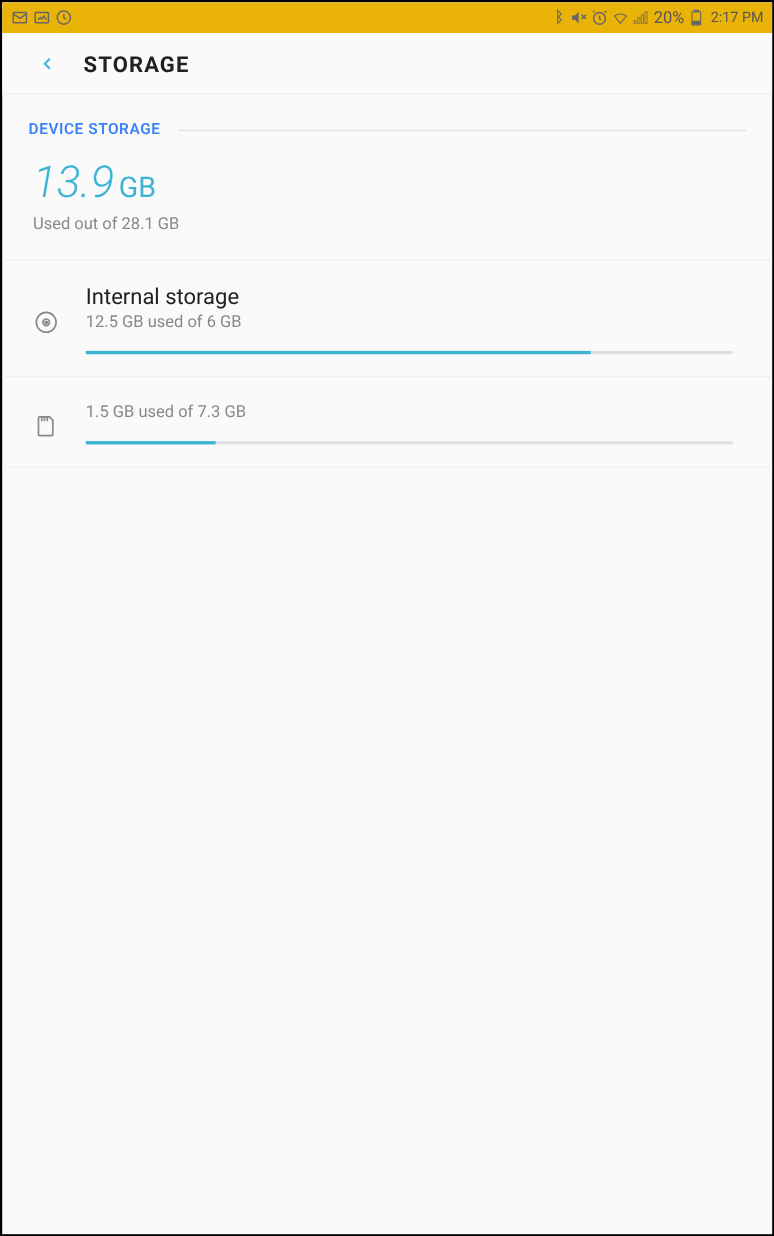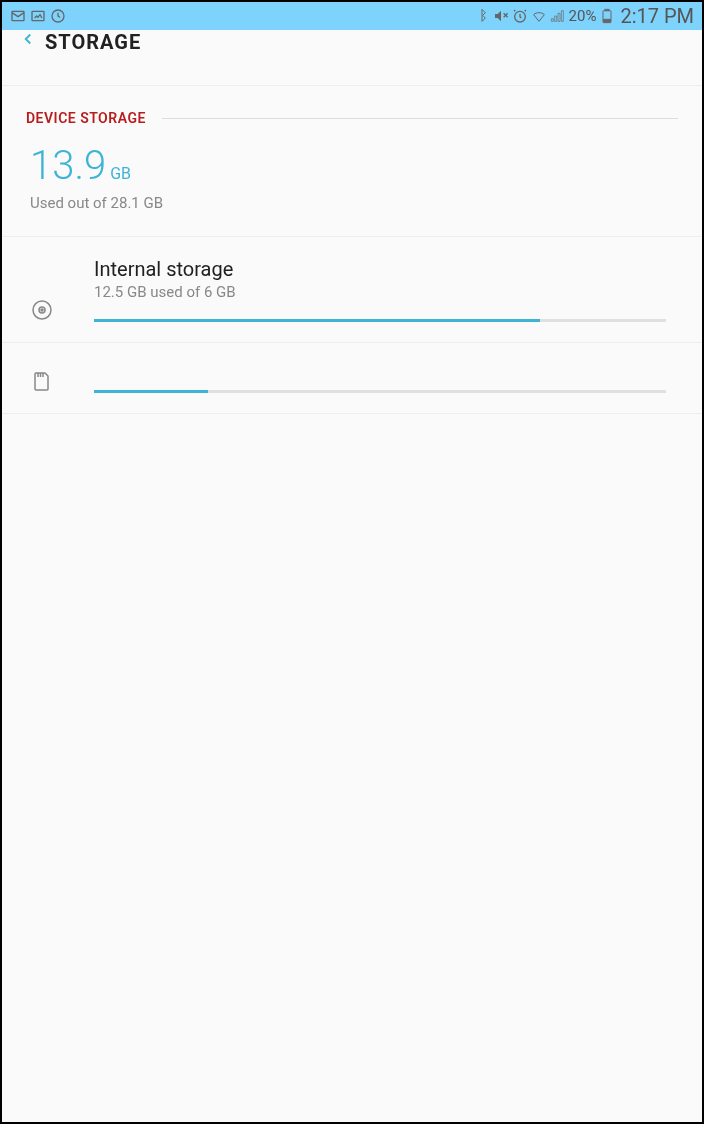--- a/index.html
+++ b/index.html
@@ -10,79 +10,80 @@
       font-family: -apple-system, BlinkMacSystemFont, "Segoe UI", Roboto, sans-serif;
       border: 2px solid #000;
       overflow: hidden;
     }
     .status-bar {
       height: 28px;
       display: flex;
       justify-content: space-between;
       align-items: center;
       padding: 0 8px;
-      background: #7dd3fc;
+      background: #eab308;
     }
     .status-left { display: flex; gap: 4px; align-items: center; }
     .status-right { display: flex; gap: 3px; align-items: center; color: #555; font-size: 15px; }
     .status-icon { width: 16px; height: 16px; color: #666; }
     .app-bar {
       height: 56px;
       display: flex;
-      align-items: flex-start;
-      padding: 0 17px;
-      gap: 8px;
+      align-items: center;
+      padding: 0 32px;
+      gap: 24px;
       border-bottom: 1px solid #eee;
       background: #fafafa;
     }
     .back-chevron { color: #3db4d4; }
     .app-title {
       font-size: 20px;
       font-weight: 700;
       letter-spacing: 1px;
       color: #212121;
     }
     .section-header {
       display: flex;
       align-items: center;
       padding: 24px 24px 8px 24px;
       gap: 16px;
     }
     .section-label {
       font-size: 14px;
       font-weight: 600;
-      color: #b91c1c;
+      color: #3b82f6;
       letter-spacing: 0.5px;
       white-space: nowrap;
     }
     .section-line { flex: 1; height: 1px; background: #ddd; }
     .total-block { padding: 12px 28px 24px 28px; border-bottom: 1px solid #eee; }
     .total-value {
       font-size: 40px;
       font-weight: 300;
       color: #3db4d4;
       line-height: 1;
+      font-style: italic;
     }
     .total-unit {
-      font-size: 16px;
+      font-size: 26px;
       font-weight: 400;
       color: #3db4d4;
       margin-left: 4px;
     }
     .total-sub {
       font-size: 15px;
       color: #888;
       margin-top: 8px;
     }
     .storage-row {
       display: flex;
       padding: 20px 36px 20px 28px;
-      gap: 40px;
+      gap: 24px;
       border-bottom: 1px solid #eee;
-      align-items: flex-end;
+      align-items: center;
     }
     .storage-icon {
       width: 24px;
       height: 24px;
       color: #888;
       margin-top: 6px;
       flex-shrink: 0;
     }
     .storage-body { flex: 1; }
     .storage-title {
@@ -102,21 +103,21 @@
       position: relative;
     }
     .progress-fill {
       height: 100%;
       background: #3db4d4;
       position: absolute;
       left: 0;
       top: 0;
     }
     .battery-text { font-size: 15px; color: #555; }
-    .time-text { font-size: 20px; color: #555; margin-left: 2px; }
+    .time-text { font-size: 13px; color: #555; margin-left: 2px; }
   </style>
 </head>
 <body>
 
 <div class="status-bar">
   <div class="status-left">
     <svg class="status-icon" viewBox="0 0 24 24" fill="none" stroke="currentColor" stroke-width="2">
         <rect x="3" y="5" width="18" height="14" rx="1"></rect>
         <path d="M3 7l9 6 9-6"></path>
       </svg>
@@ -194,17 +195,18 @@
 </div>
 
 <div class="storage-row">
   <svg class="storage-icon" viewBox="0 0 24 24" fill="none" stroke="currentColor" stroke-width="1.5">
       <path d="M6 4h9l3 3v13a1 1 0 01-1 1H6a1 1 0 01-1-1V5a1 1 0 011-1z"></path>
       <line x1="8" y1="4" x2="8" y2="8"></line>
       <line x1="10.5" y1="4" x2="10.5" y2="8"></line>
       <line x1="13" y1="4" x2="13" y2="8"></line>
     </svg>
   <div class="storage-body">
+    <div class="storage-sub">1.5 GB used of 7.3 GB</div>
     <div class="progress-track">
       <div class="progress-fill" style="width:20%"></div>
     </div>
   </div>
 </div>
 
 </body></html>

